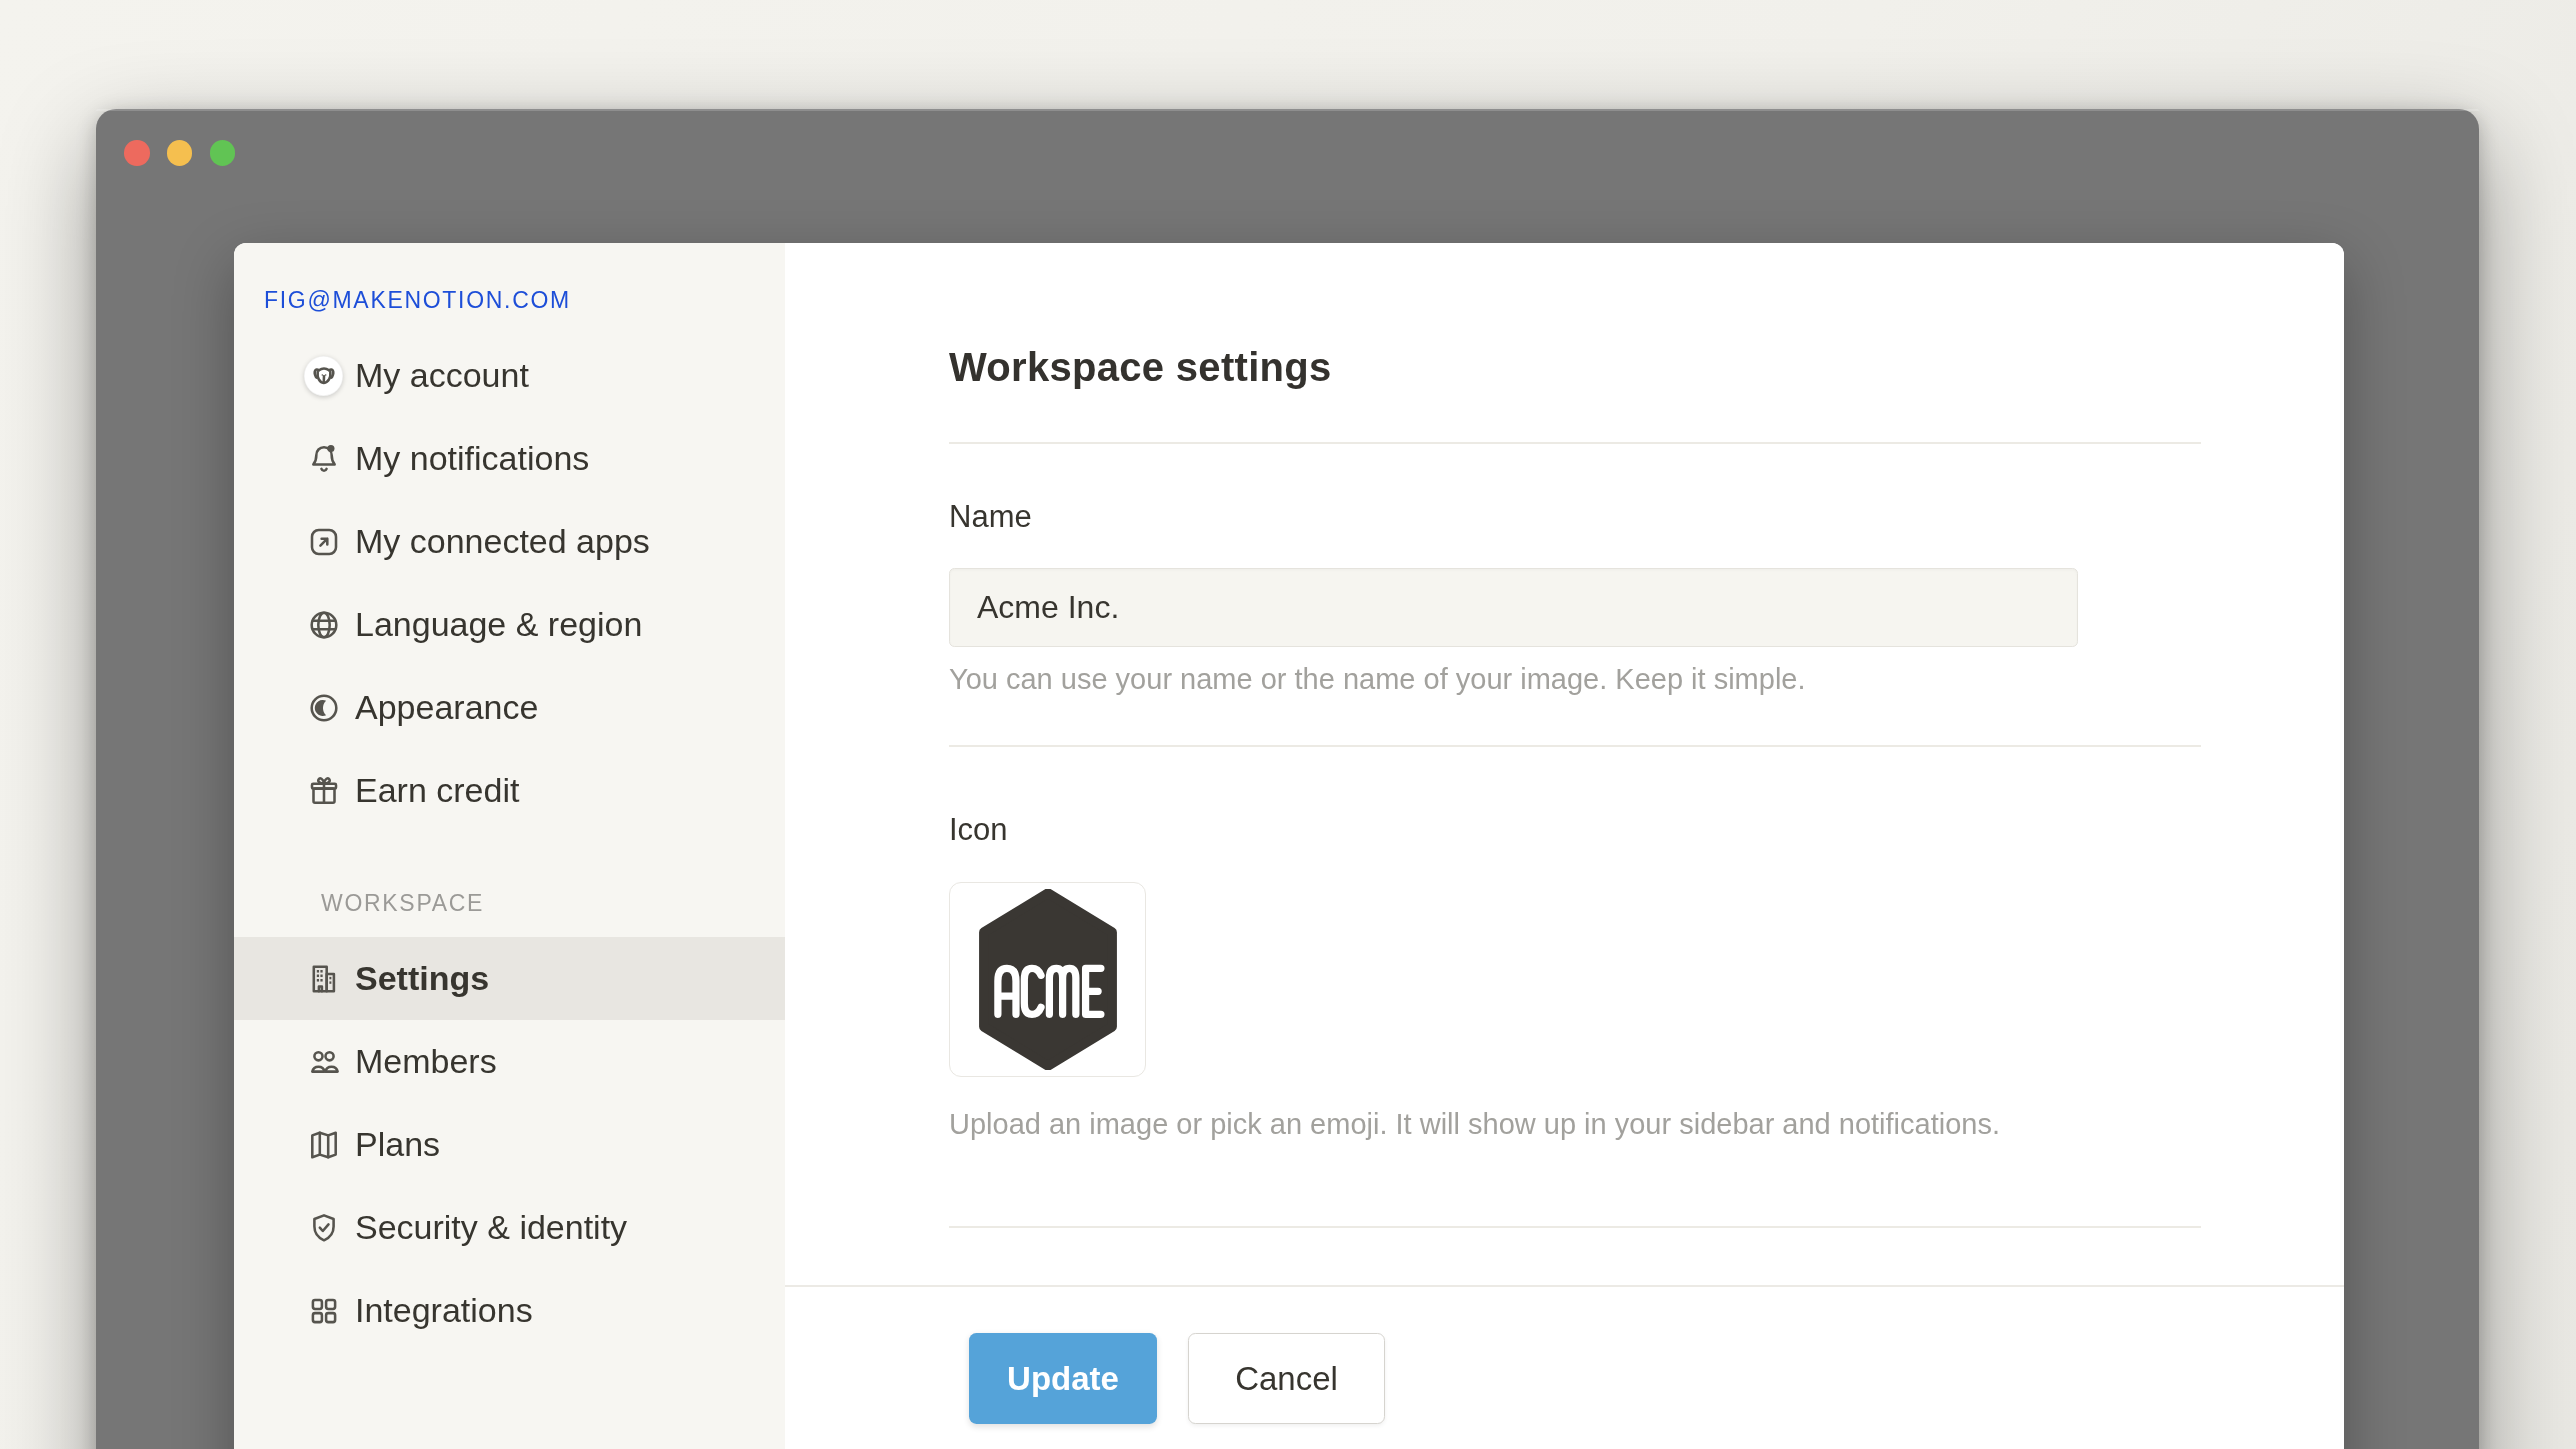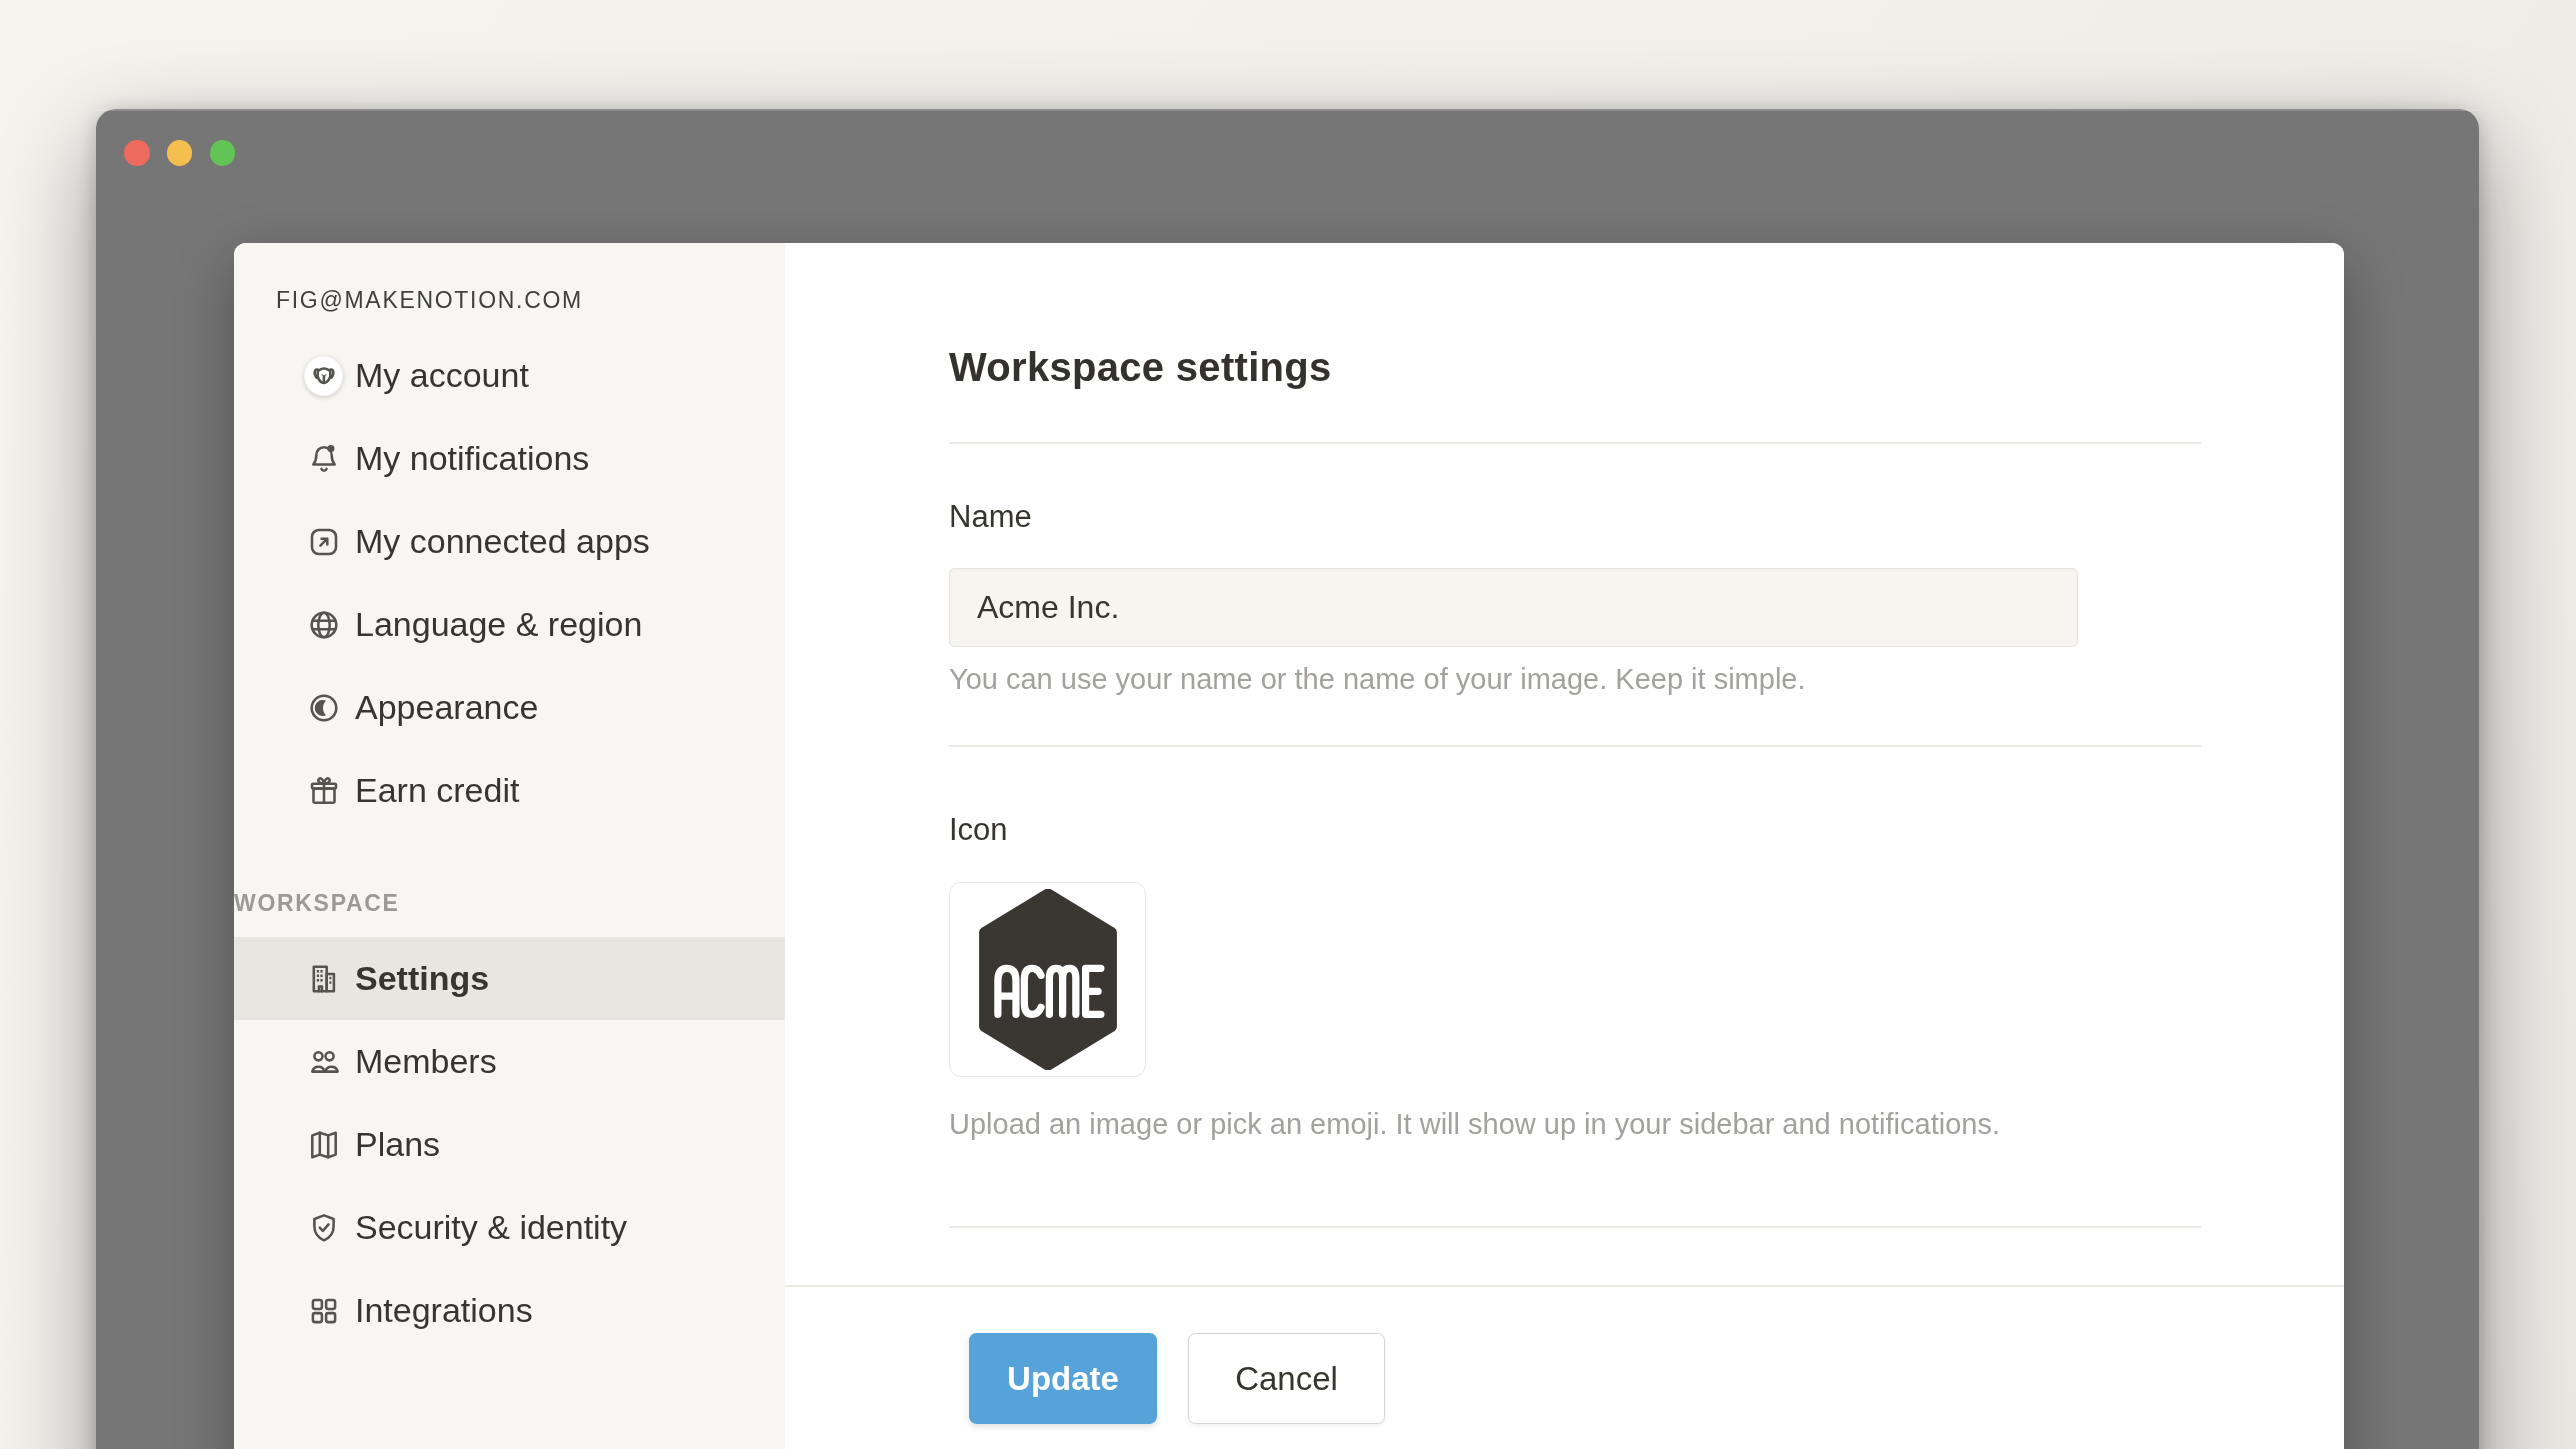--- a/index.html
+++ b/index.html
@@ -30,40 +30,40 @@
     box-shadow:0 20px 60px rgba(0,0,0,.30);
     display:flex;
   }
 
   
   .sidebar {
     width:551px; flex:0 0 551px; background:#f7f6f2; height:100%;
     padding-top:30px; position:relative;
   }
   .acct-email {
-    height:54px; display:flex; align-items:center; padding-left:42px;
-    font-size:23px; font-weight:500; letter-spacing:1.7px; color:#404040;
+    height:54px; display:flex; align-items:center; padding-left:30px;
+    font-size:23px; font-weight:500; letter-spacing:1.7px; color:#1d4ed8;
   }
   .side-list { margin-top:7.4px; }
   .side-row {
     height:83px; display:flex; align-items:center; padding-left:70px;
     cursor:pointer;
   }
   .side-row.selected { background:#e8e6e1; }
   .side-row .ic {
     width:39px; height:39px; flex:0 0 39px; margin-right:12px;
     display:flex; align-items:center; justify-content:center;
   }
   .side-row .ic svg { width:36px; height:36px; }
   .side-row .lbl { font-size:34px; color:#37352f; }
   .side-row.selected .lbl { font-weight:700; }
   .section-head {
     height:67px; margin-top:38px; display:flex; align-items:center;
-    font-size:23px; font-weight:700;
-    letter-spacing:1.7px; color:#9b9a97;
+    padding-left:42px; font-size:23px; font-weight:400;
+    letter-spacing:1.7px; color:#9b9a97;margin-left:45px;
   }
   .avatar-circle {
     width:40px; height:40px; border-radius:50%; background:#ffffff;
     box-shadow:0 1.3px 5.4px rgba(0,0,0,.18), inset 0 0 0 0.7px rgba(0,0,0,.05);
     display:flex; align-items:center; justify-content:center;
   }
   .avatar-circle svg { width:32px; height:32px; }
 
   
   .main { position:relative; flex:1; background:#ffffff; height:100%; }

